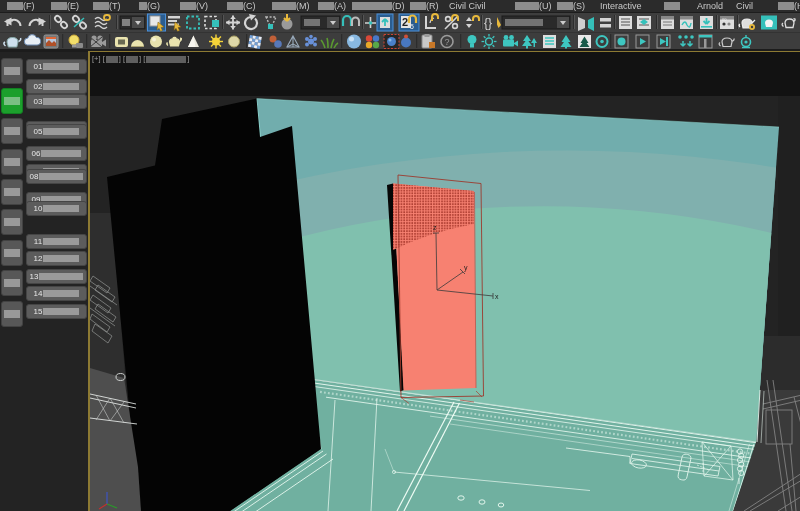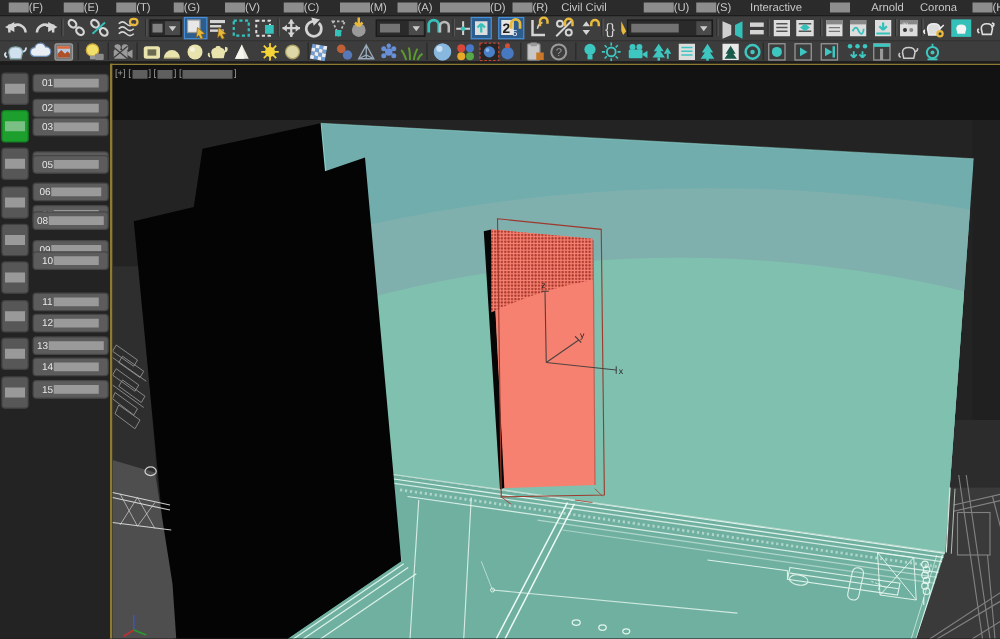--- a/index.html
+++ b/index.html
@@ -32,21 +32,21 @@
       <span class="mi" style="left:272px"><span class="z" style="width:24px"></span>(M)</span>
       <span class="mi" style="left:318px"><span class="z" style="width:16px"></span>(A)</span>
       <span class="mi" style="left:352px"><span class="z" style="width:40px"></span>(D)</span>
       <span class="mi" style="left:410px"><span class="z" style="width:16px"></span>(R)</span>
       <span class="mi" style="left:449px">Civil Civil</span>
       <span class="mi" style="left:515px"><span class="z" style="width:24px"></span>(U)</span>
       <span class="mi" style="left:557px"><span class="z" style="width:16px"></span>(S)</span>
       <span class="mi" style="left:600px">Interactive</span>
       <span class="mi" style="left:664px"><span class="z" style="width:16px"></span></span>
       <span class="mi" style="left:697px">Arnold</span>
-      <span class="mi" style="left:736px">Corona</span>
+      <span class="mi" style="left:736px">Civil</span>
       <span class="mi" style="left:778px"><span class="z" style="width:16px"></span>(H)</span>
     </div>
     <div class="ab" id="tb1"><svg width="800" height="19" viewBox="0 0 800 19">
         <defs>
           <g id="sep">
             <rect x="0" y="2" width="1" height="14" fill="#2c2c2c"></rect>
             <rect x="1" y="2" width="1" height="14" fill="#555"></rect>
           </g>
         </defs>
         <path d="M7.5 13 L7.5 7.5 L13 7.5" fill="none" stroke="#d4d4d4" stroke-width="2"></path>

